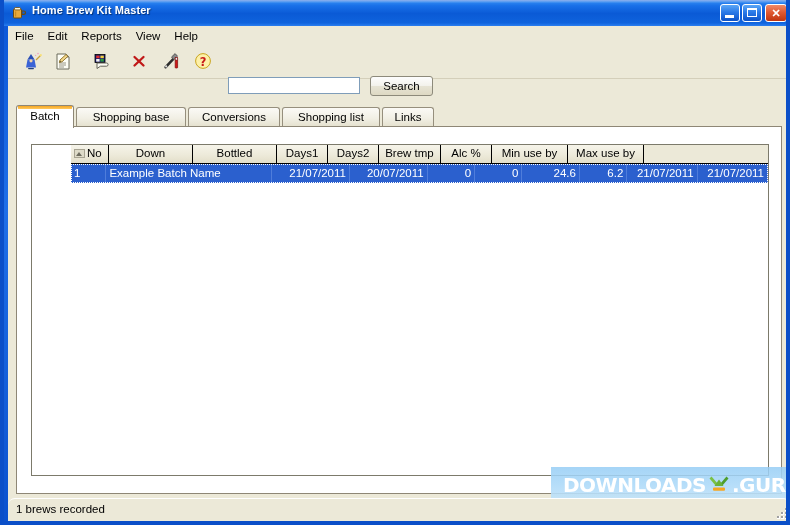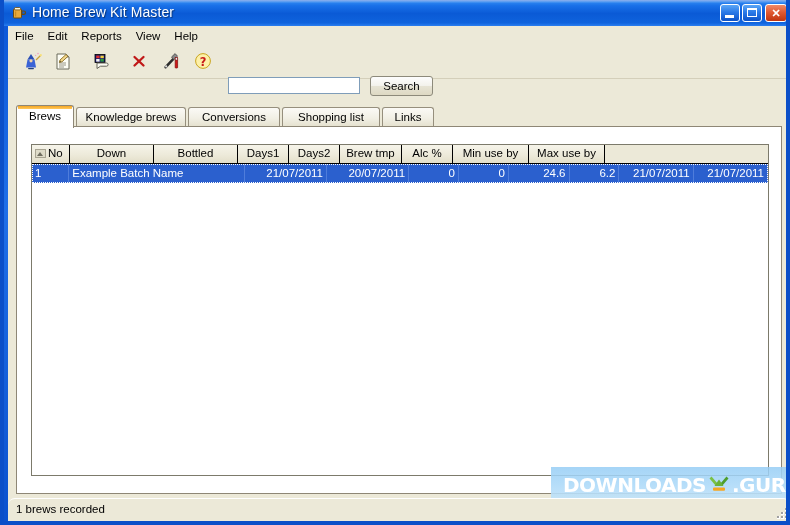--- a/index.html
+++ b/index.html
@@ -46,22 +46,22 @@
   }
   #app-icon {
     position: absolute;
     left: 7px; top: 5px;
     width: 16px; height: 16px;
   }
   #title-text {
     position: absolute;
     left: 28px; top: 4px;
     color: #ffffff;
-    font-size: 14px;
-    font-weight: normal;
+    font-size: 11px;
+    font-weight: bold;
     letter-spacing: .1px;
     text-shadow: 1px 1px 1px rgba(0,0,0,.45);
     white-space: nowrap;
   }
 
   
   .tb-btn {
     position: absolute;
     top: 4px;
     width: 20px; height: 18px;
@@ -235,20 +235,21 @@
   
   #grid {
     position: absolute;
     left: 14px; top: 17px;
     width: 738px;
     height: 332px;
     background: #ffffff;
     border: 1px solid #7c7a6b;
     box-sizing: border-box;
     overflow: hidden;
+    padding-left: 39px;
   }
   #grid-head {
     display: flex;
     height: 19px;
     background: #ece9d8;
     border-bottom: 1px solid #000000;
     box-sizing: border-box;
   }
   .hcell {
     box-sizing: border-box;
@@ -462,22 +463,22 @@
           <circle cx="10" cy="10" r="7.4" fill="#fdf0a8" stroke="#c9a41e" stroke-width="1"></circle>
           <text x="10" y="14.6" font-family="DejaVu Sans, sans-serif" font-size="11.5" font-weight="bold" fill="#c81818" text-anchor="middle">?</text>
         </svg>
       </div>
     </div>
 
     <input id="search-input" type="text" placeholder="" style="">
     <button id="search-btn">Search</button>
 
     <div id="tabstrip">
-      <div class="tab active" style="left:0px;  width:58px">Brews</div>
-      <div class="tab" style="left:60px; width:110px">Knowledge brews</div>
+      <div class="tab active" style="left:0px;  width:58px">Batch</div>
+      <div class="tab" style="left:60px; width:110px">Shopping base</div>
       <div class="tab" style="left:172px;width:92px">Conversions</div>
       <div class="tab" style="left:266px;width:98px">Shopping list</div>
       <div class="tab" style="left:366px;width:52px">Links</div>
     </div>
 
     <div id="tabpage">
 
       <div id="grid">
 
         <div id="grid-head">

